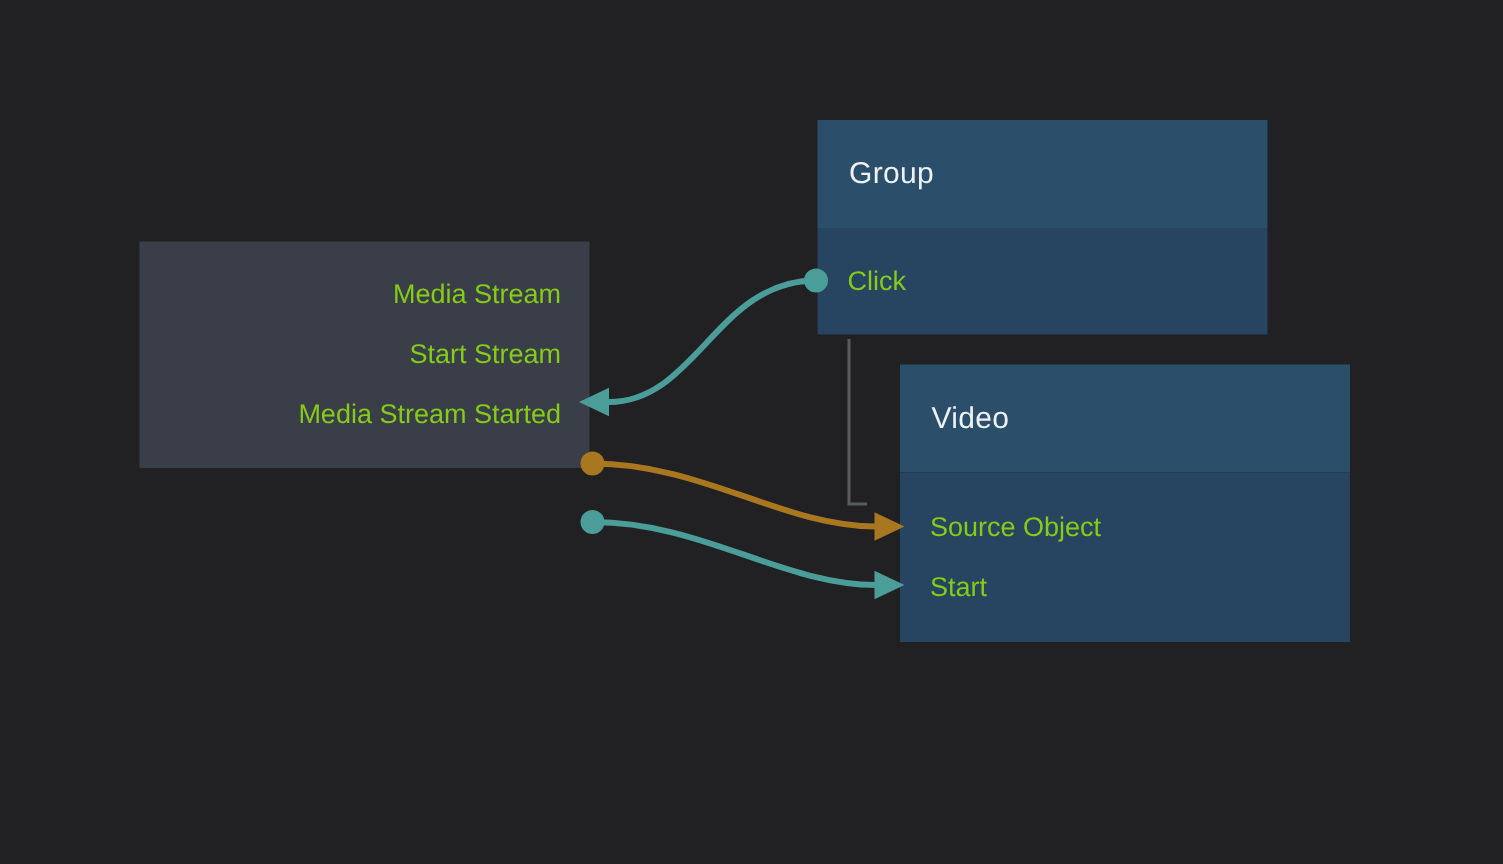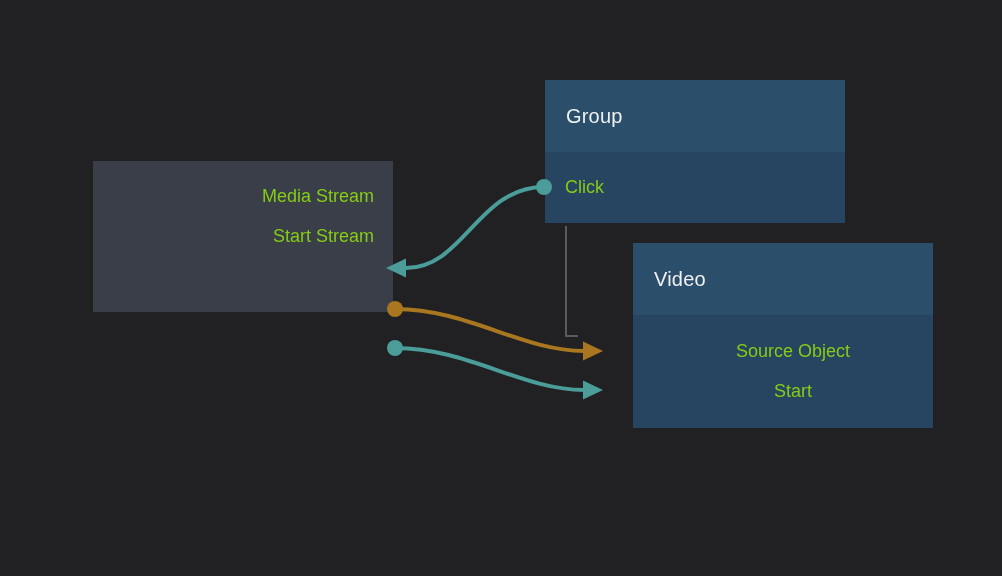--- a/index.html
+++ b/index.html
@@ -46,27 +46,27 @@
   
   .node-group { left: 545px; top: 80px; }
   .node-group .node-header { background: #2b4e6b; align-items: center; }
   .node-group .node-body {
     background: #274560;
     height: 71px;
     padding: 15px 0 0 20px;
     text-align: left;
   }
   
-  .node-video { left: 618px; top: 243px; padding-left: 15px; }
+  .node-video { left: 585px; top: 243px; padding-left: 15px; }
   .node-video .node-header { background: #2b4e6b; }
   .node-video .node-body {
     background: #274560;
     height: 113px;
     padding: 16px 0 0 20px;
-    text-align: center;
+    text-align: left;
   }
   svg.wire-layer {
     position: absolute;
     left: 0; top: 0;
     width: 1002px;
     height: 576px;
   }
   .wire {
     fill: none;
     stroke-width: 4;
@@ -82,20 +82,23 @@
 
 <div class="canvas">
 
   <div class="node node-web-camera">
     <div class="node-body">
       <div class="port-row">
         <span>Media Stream</span>
       </div>
       <div class="port-row">
         <span>Start Stream</span>
+      </div>
+      <div class="port-row">
+        <span>Media Stream Started</span>
       </div>
     </div>
   </div>
 
   <div class="node node-group">
     <div class="node-header">
       <span>Group</span>
     </div>
     <div class="node-body">
       <div class="port-row">

